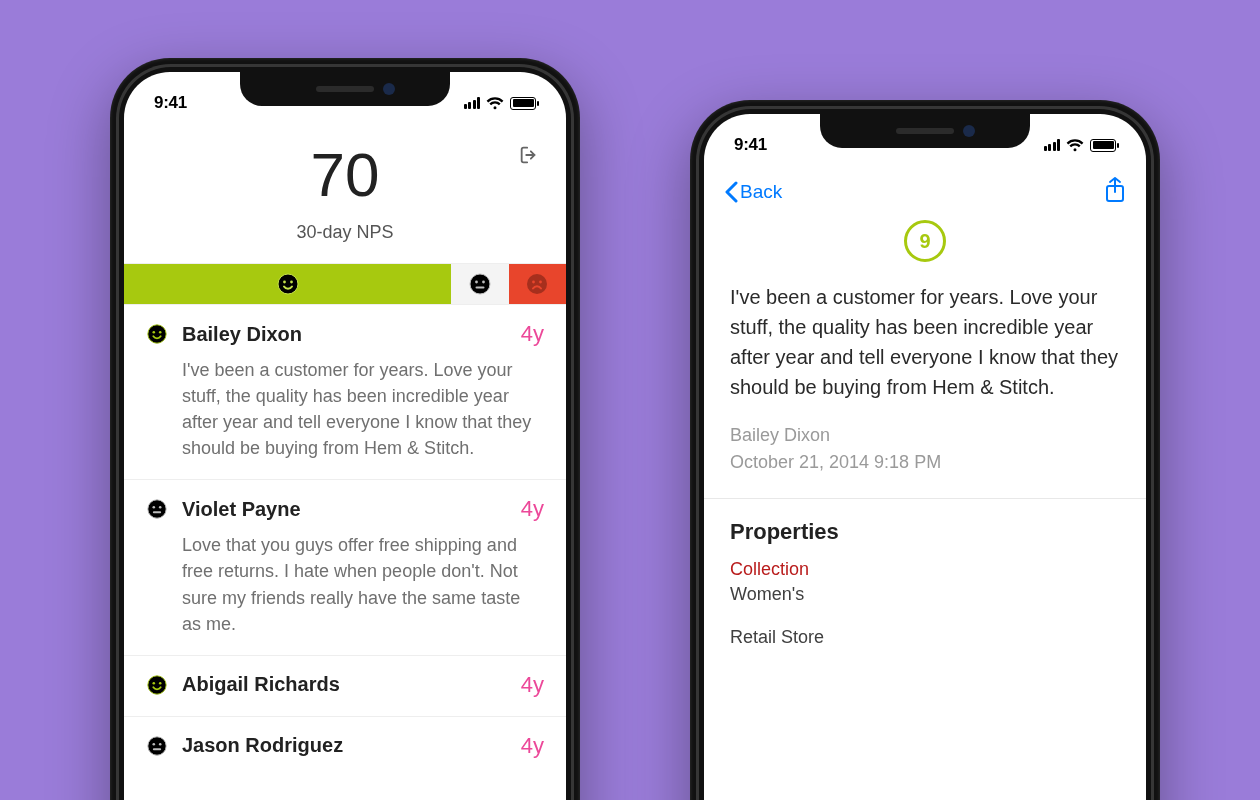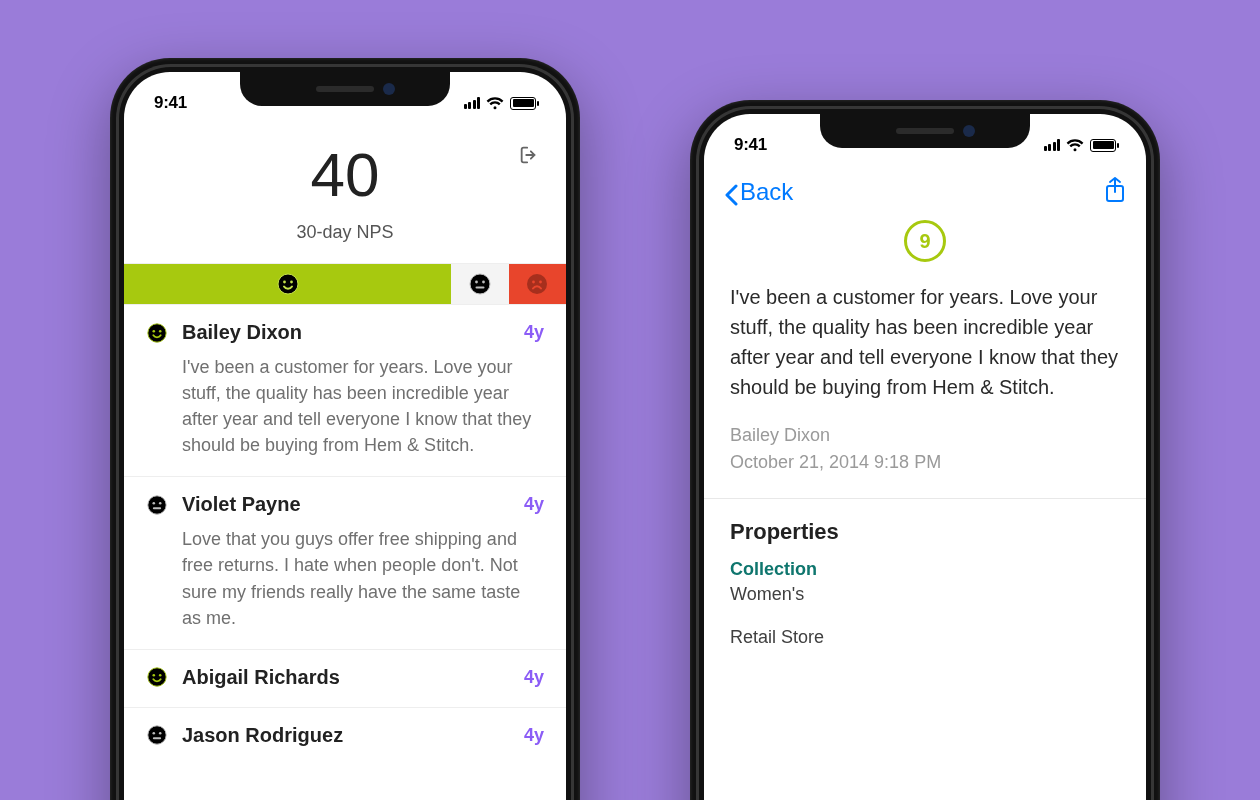--- a/index.html
+++ b/index.html
@@ -94,35 +94,35 @@
   .sent-seg{ display:flex; align-items:center;justify-content:center;}
   .sent-happy{ flex:0 0 74%; background:#a7c90f;}
   .sent-neutral{ flex:0 0 13%; background:#f4f4f4;}
   .sent-sad{ flex:0 0 13%; background:#e8452c;}
 
   .list{}
   .list-row{ padding:16px 22px 18px 22px; border-bottom:1px solid #eee;}
   .row-head{ display:flex; align-items:center; gap:14px;}
   .face-icon{ width:22px;height:22px;flex:0 0 22px;}
   .name{ font-size:20px; font-weight:700; color:#222; flex:1;}
-  .age{ font-size:18px; color:#8b5cf6;font-weight:bold;}
+  .age{ font-size:22px; color:#ec4899;}
   .body{ font-size:18px; line-height:1.45; color:#707070; margin:10px 0 0 36px;}
 
   
   .nav-bar{ display:flex; justify-content:space-between; align-items:center; padding:8px 20px 6px;}
-  .back{ display:flex; align-items:flex-end; gap:2px; color:#007aff; font-size:24px;}
+  .back{ display:flex; align-items:flex-end; gap:2px; color:#007aff; font-size:19px;}
   .share{ color:#007aff;}
   .rating-circle{ width:42px;height:42px;border:3px solid #a7c90f;border-radius:50%;display:flex;align-items:center;justify-content:center;margin:6px auto 0;}
   .rating-circle span{ font-size:20px;font-weight:600;color:#a7c90f;}
   .detail-body{ padding:20px 26px; font-size:20px; line-height:1.5; color:#2a2a2a;}
   .detail-meta{ padding:0 26px 22px; font-size:18px; color:#9a9a9a; line-height:1.5;}
   .hr{ height:1px; background:#e8e8e8;}
   .section-title{ font-size:22px; font-weight:700; color:#222; padding:20px 26px 14px;}
   .prop{ padding:0 26px 18px;}
-  .prop-label{ font-size:18px; font-weight:700; color:#0f766e;}
+  .prop-label{ font-size:18px; font-weight:400; color:#b91c1c;}
   .prop-value{ font-size:18px; color:#404040; margin-top:4px;}
 </style>
 </head>
 <body>
 
 <div class="phone phone-left">
   <div class="screen">
     <div class="notch">
         <div class="speaker"></div>
         <div class="cam"></div>
@@ -139,21 +139,21 @@
         <svg width="18" height="13" viewBox="0 0 18 13">
             <path d="M9 12.2a1.5 1.5 0 100-3 1.5 1.5 0 000 3zM3.4 6.6a8 8 0 0111.2 0l-1.6 1.6a5.7 5.7 0 00-8 0L3.4 6.6zM.6 3.8a12 12 0 0116.8 0L15.8 5.4a9.7 9.7 0 00-13.6 0L.6 3.8z" fill="#000"></path>
           </svg>
         <div class="battery">
             <div class="fill"></div>
           </div>
       </div>
     </div>
 
     <div class="score-area">
-      <div class="score">40</div>
+      <div class="score">70</div>
       <div class="score-sub">30-day NPS</div>
       <div class="exit">
         <svg width="22" height="22" viewBox="0 0 24 24" fill="none" stroke="#666" stroke-width="2" stroke-linecap="round">
             <path d="M10 4H6a2 2 0 00-2 2v12a2 2 0 002 2h4M14 8l4 4-4 4M18 12H9"></path>
           </svg>
       </div>
     </div>
 
     <div class="sentiment-bar">
       <div class="sent-seg sent-happy">

